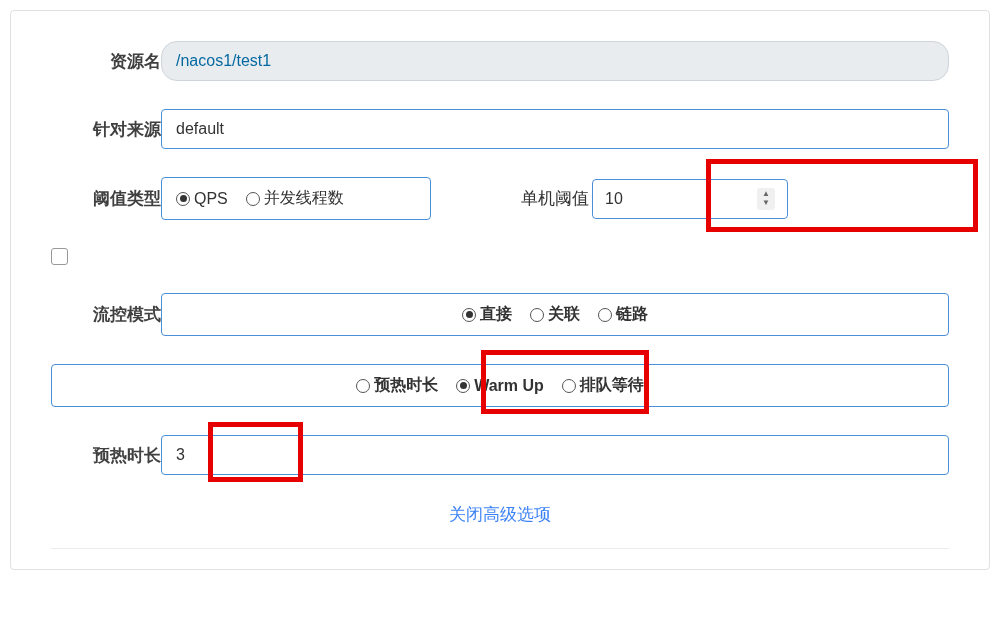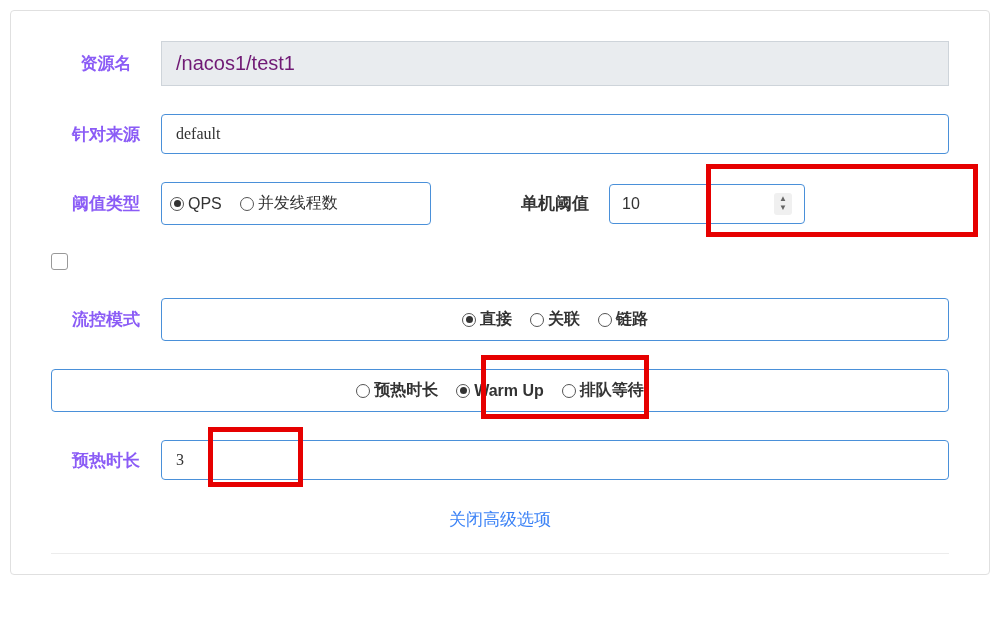--- a/index.html
+++ b/index.html
@@ -22,53 +22,52 @@
     }
     .form-row {
       display: flex;
       align-items: center;
       margin-bottom: 28px;
       position: relative;
     }
     .form-label {
       width: 110px;
       font-weight: bold;
-      color: #8b5cf6;
+      color: #404040;
       font-size: 17px;
-      text-align: center;
+      text-align: right;
       flex-shrink: 0;
     }
     .form-control {
       flex: 1;
       display: flex;
       align-items: center;
     }
     .input-disabled {
       background: #e9ecef;
       border: 1px solid #ced4da;
-      border-radius: 0;
+      border-radius: 16px;
       padding: 10px 14px;
       width: 100%;
-      color: #701a75;
-      font-size: 20px;
+      color: #0369a1;
+      font-size: 16px;
     }
     .input-text {
       background: #fff;
       border: 1px solid #4a90d9;
       border-radius: 4px;
       padding: 10px 14px;
       width: 100%;
       color: #333;
       font-size: 16px;
-      font-family: Liberation Serif, serif;
     }
     .radio-group {
       border: 1px solid #4a90d9;
       border-radius: 4px;
-      padding: 10px 8px;
+      padding: 10px 14px;
       display: flex;
       align-items: center;
       gap: 18px;
       text-align: center;
     }
     .radio-group.wide {
       flex: 1;
       justify-content: center;
       font-weight: bold;
     }
@@ -91,24 +90,24 @@
       flex-shrink: 0;
     }
     .radio-circle.checked::after {
       content: "";
       width: 7px;
       height: 7px;
       background: #333;
       border-radius: 50%;
     }
     .threshold-label {
-      font-weight: bold;
+      font-weight: normal;
       font-size: 17px;
       margin-left: 90px;
-      margin-right: 20px;
+      margin-right: 3px;
     }
     .number-input-wrap {
       border: 1px solid #4a90d9;
       border-radius: 4px;
       padding: 8px 12px;
       width: 196px;
       display: flex;
       align-items: center;
       justify-content: space-between;
     }

